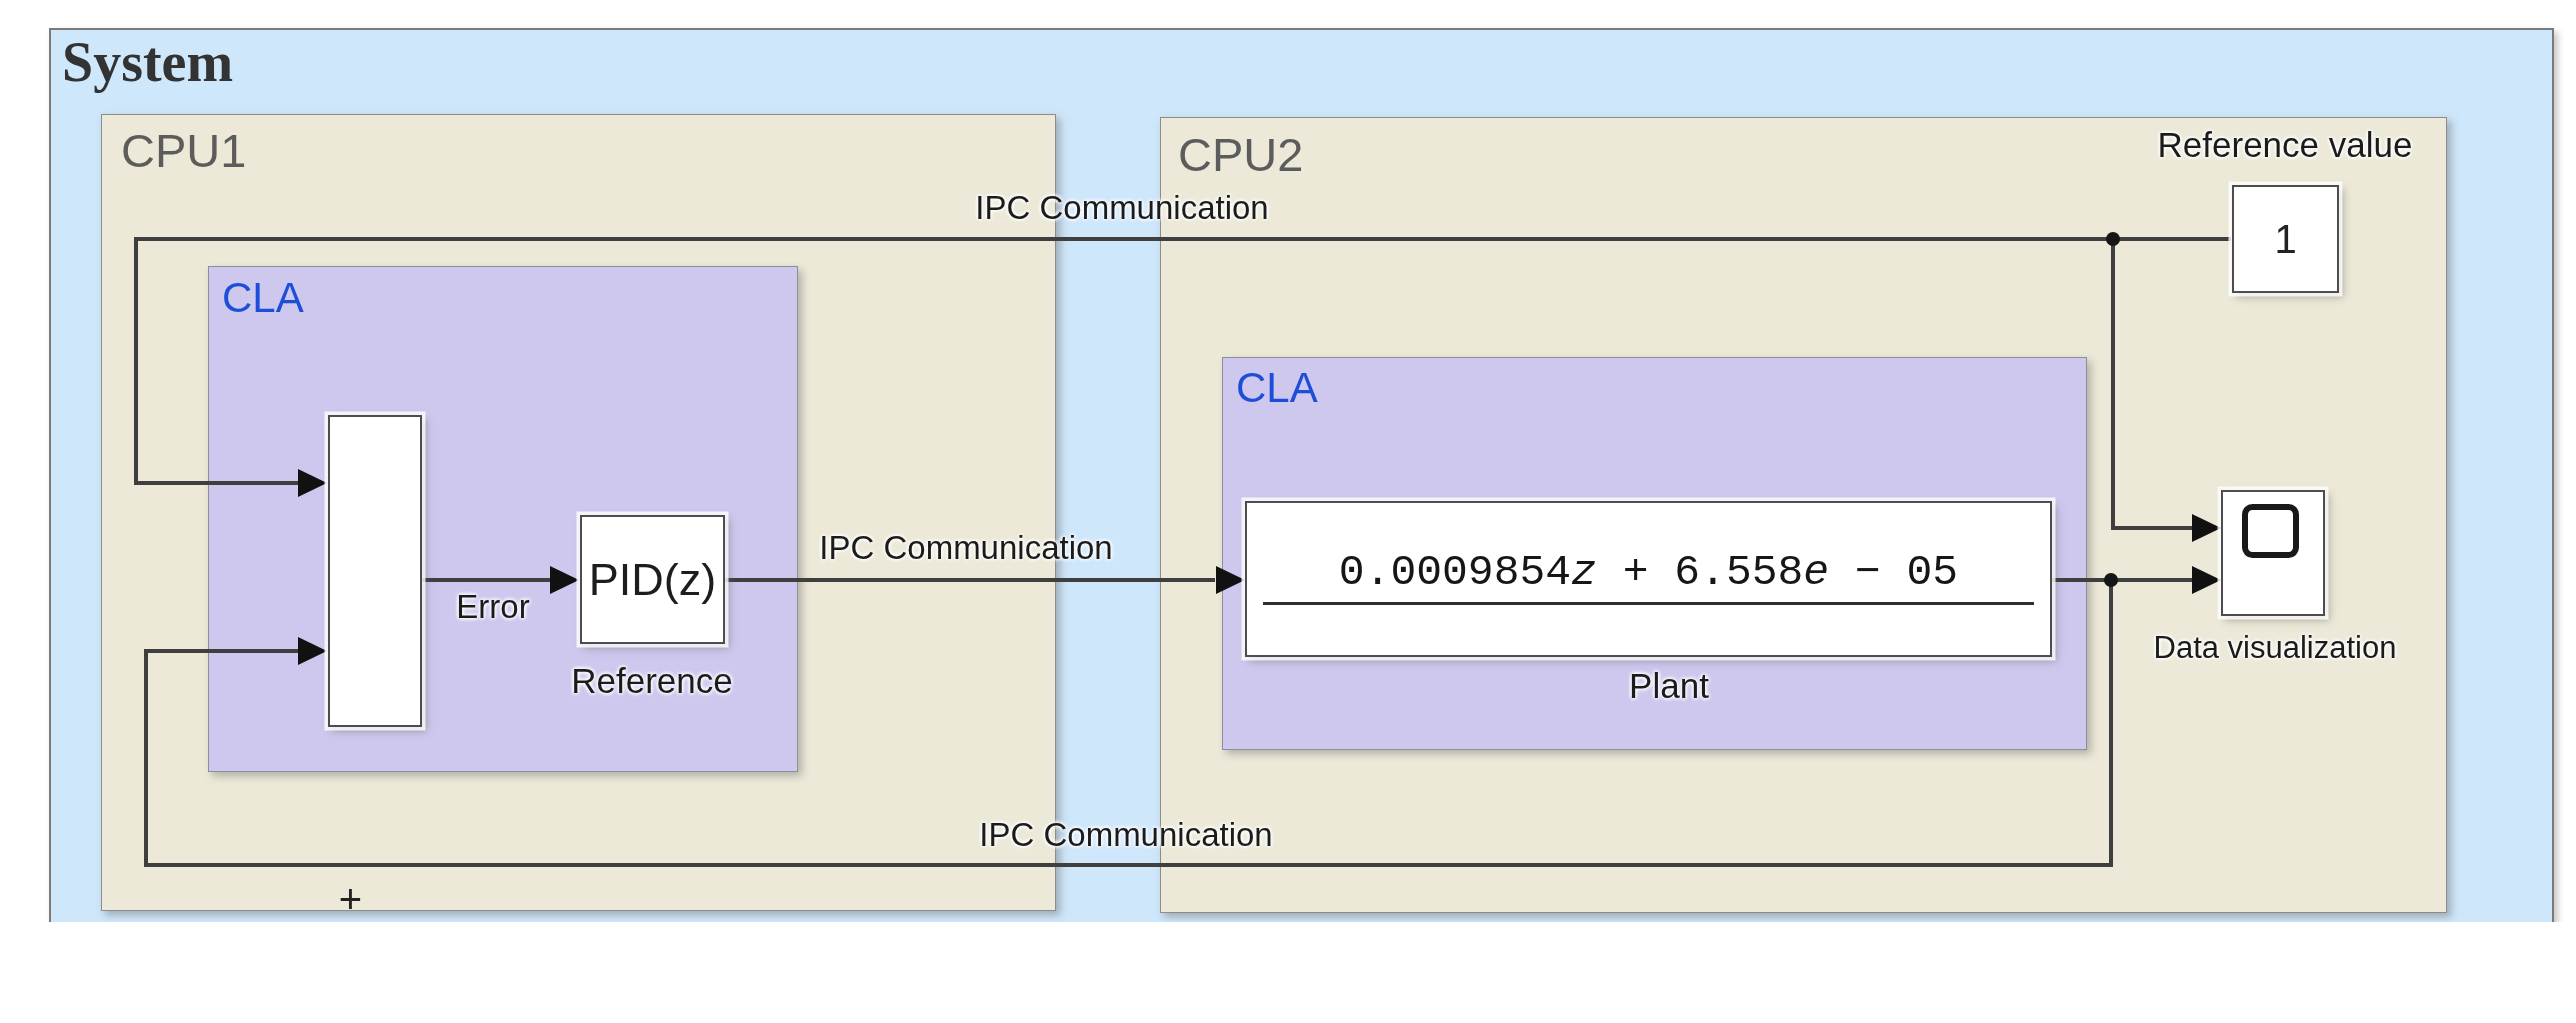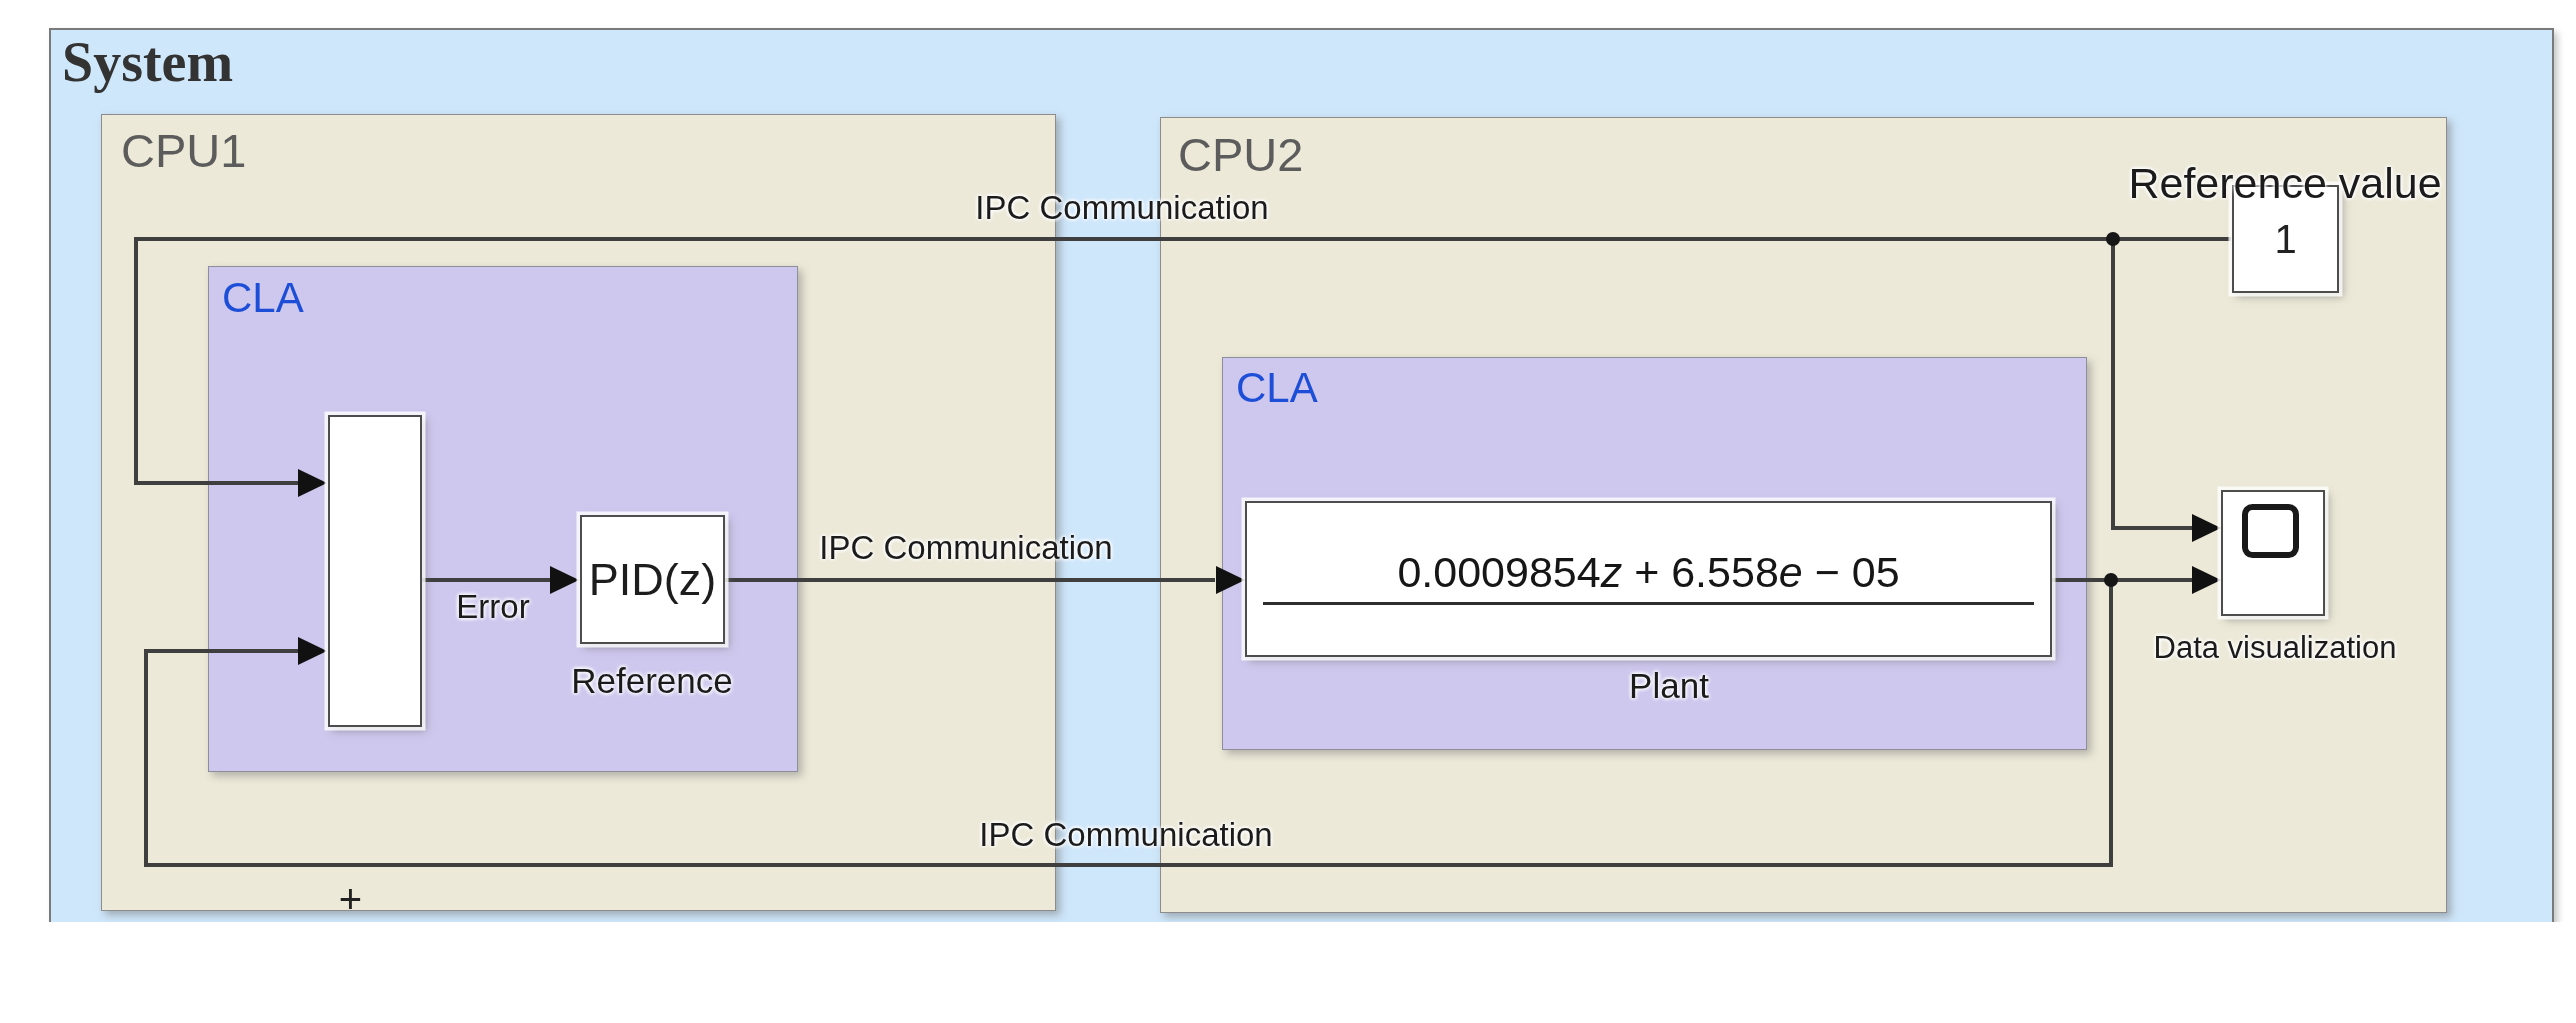--- a/index.html
+++ b/index.html
@@ -45,41 +45,41 @@
   
   .block{position:absolute;box-sizing:border-box;background:var(--block-fill);
          border:2.6px solid var(--block-border);z-index:6;
          box-shadow:0 0 0 3.5px rgba(255,255,255,.8), 3.5px 3.5px 7.8px rgba(100,100,100,.5);}
   .sum{left:328px;top:415px;width:94px;height:312px;}
   .sum .sign{position:absolute;left:8.7px;font-size:40px;color:#222;line-height:40px;}
   .sign-plus{top:462px;}
   .pid{left:580px;top:515px;width:145px;height:129px;display:flex;align-items:center;
        justify-content:center;font-size:45px;color:#1d1d1d;}
   .plant{left:1245px;top:501px;width:807px;height:156px;display:flex;flex-direction:column;
-         justify-content:center;align-items:center;font-family:Liberation Sans, sans-serif;
+         justify-content:center;align-items:center;font-family:Liberation Mono, monospace;
          font-size:43px;color:#161616;}
   .plant .bar{width:96%;height:3.5px;background:#2e2e2e;margin:5.2px 0;}
   .plant i{font-style:italic;}
   .const{left:2232px;top:185px;width:107px;height:108px;display:flex;align-items:center;
          justify-content:center;font-size:40px;color:#222;}
   .scope{left:2221px;top:490px;width:104px;height:126px;}
   .scope-screen{position:absolute;left:19px;top:12px;width:57px;height:54px;box-sizing:border-box;
                 border:6px solid #191919;border-radius:10.4px;background:#fff;}
 
   
   .lbl{position:absolute;z-index:7;font-size:33px;color:var(--label);white-space:nowrap;
        transform:translateX(-50%);
        text-shadow:0 0 4.3px #fff,0 0 4.3px #fff,0 0 4.3px #fff;}
   .lbl-ipc-top{left:1122px;top:189px;}
   .lbl-ipc-mid{left:966px;top:529px;}
   .lbl-ipc-bottom{left:1126px;top:816px;}
   .lbl-error{left:493px;top:588px;}
   .lbl-controller{left:652px;top:661px;font-size:35px;}
   .lbl-plant{left:1649px;top:666px;font-size:35px;padding-left:40px;}
-  .lbl-reference{left:2285px;top:125px;font-size:43px;margin-top:34px;}
+  .lbl-reference{left:2285px;top:125px;font-size:35px;}
   .lbl-dataviz{left:2275px;top:630px;font-size:31px;}
 </style>
 </head>
 <body>
 
 <div id="canvas">
 
   <div class="area system"></div>
   <div class="area cpu cpu1"></div>
   <div class="area cpu cpu2"></div>

